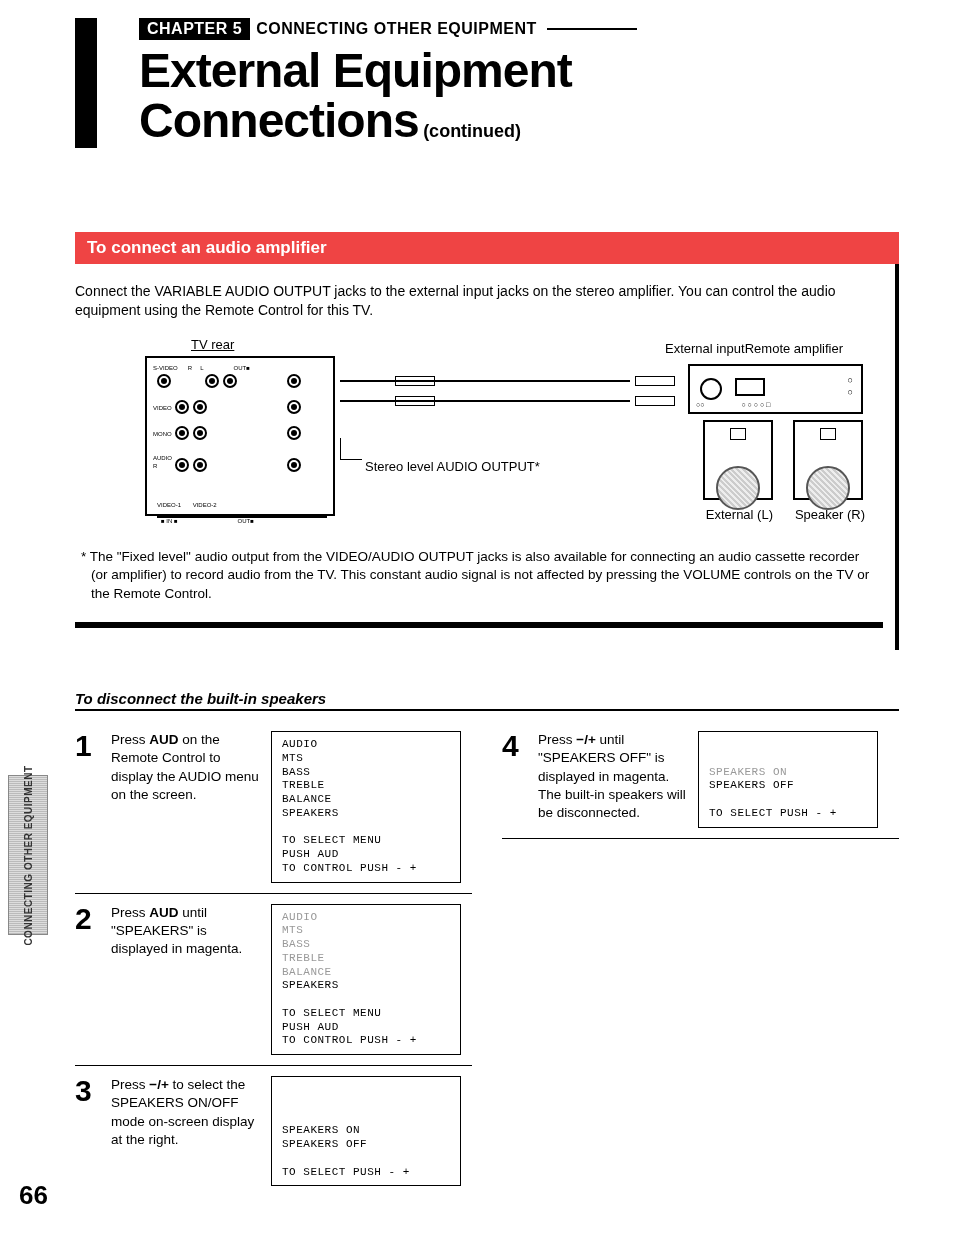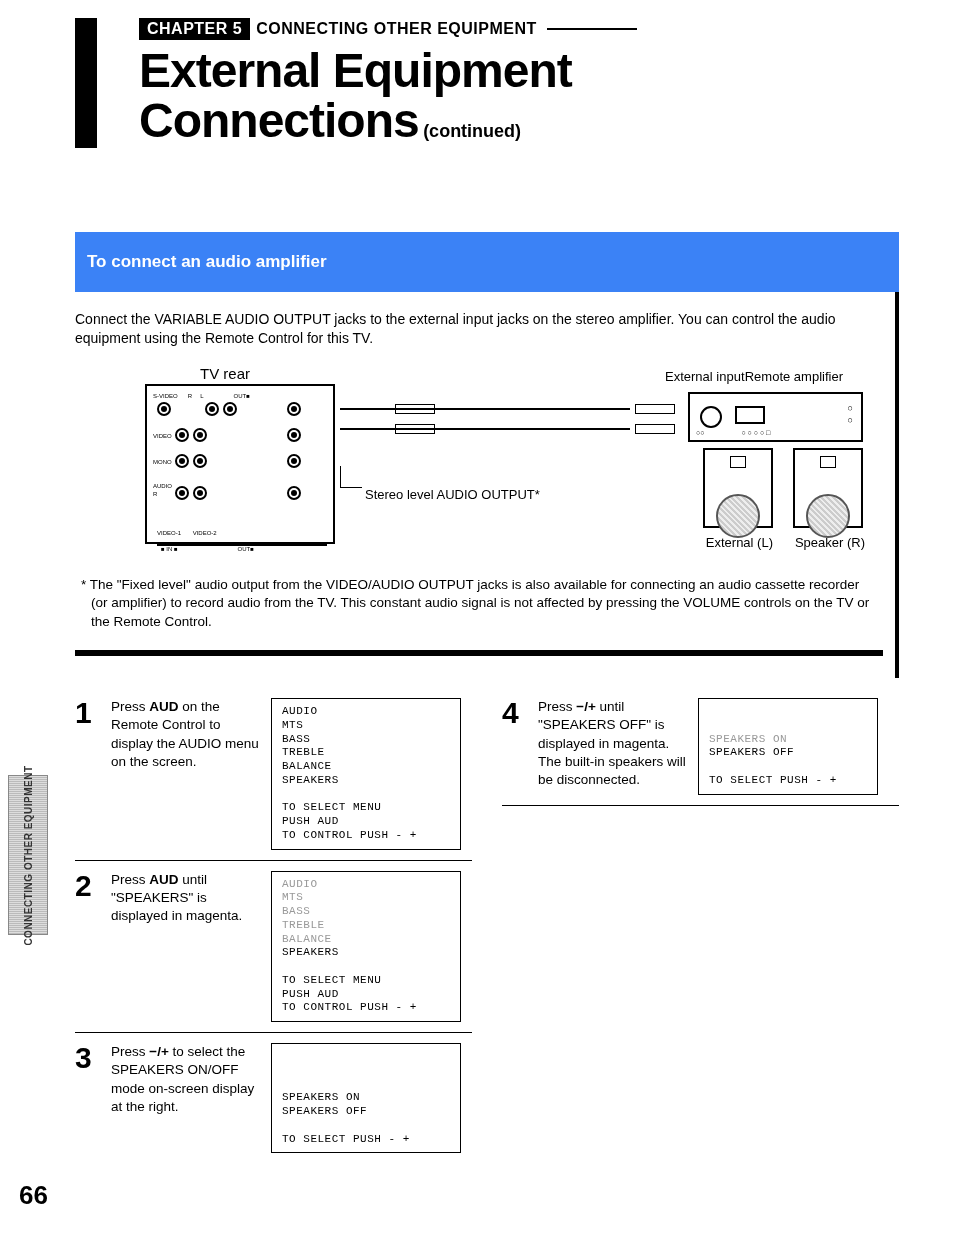--- a/index.html
+++ b/index.html
@@ -53,46 +53,46 @@
     font-weight: 900;
     line-height: 1.05;
     letter-spacing: -1px;
   }
   .continued {
     font-size: 18px;
     font-weight: bold;
     margin-left: 0;
   }
   .black-bar {
-    background: #3b82f6;
+    background: #ef4444;
     color: #fff;
     font-size: 17px;
     font-weight: bold;
-    padding: 20px 12px;
+    padding: 6px 12px;
     margin-top: 85px;
   }
   .section-body {
     border-right: 4px solid #000;
     padding: 18px 12px 22px 0;
     font-size: 14px;
     line-height: 1.35;
   }
   .diagram-wrap {
     margin: 18px 0 10px 70px;
     position: relative;
     height: 200px;
   }
   .tv-box {
     position: absolute;
     left: 0; top: 18px;
     width: 190px; height: 160px;
     border: 2px solid #000;
     background: #fff;
   }
-  .tv-label { position:absolute; top:-2px; left:55px; font-size:15px; }
+  .tv-label { position:absolute; top:-2px; left:46px; font-size:13px;text-decoration:underline; }
   .jack { width:14px; height:14px; border:2px solid #000; border-radius:50%; display:inline-block; }
   .jack-inner { width:6px; height:6px; background:#000; border-radius:50%; margin:2px; }
   .amp-box {
     position: absolute;
     right: 20px; top: 26px;
     width: 175px; height: 50px;
     border: 2px solid #000;
   }
   .amp-label { position:absolute; right:40px; top:2px; font-size:13px; }
   .ext-label { position:absolute; left:520px; top:4px; font-size:13px; }
@@ -278,20 +278,21 @@
       <div class="plug" style="left:490px;top:58px;"></div>
 
       <div style="position:absolute;left:220px;top:120px;font-size:13px;">Stereo level AUDIO OUTPUT*</div>
       <div style="position:absolute;left:195px;top:100px;width:22px;height:22px;border-left:1.5px solid #000;border-bottom:1.5px solid #000;"></div>
     </div>
 
     <div class="footnote">* The "Fixed level" audio output from the VIDEO/AUDIO OUTPUT jacks is also available for connecting an audio cassette recorder (or amplifier) to record audio from the TV. This constant audio signal is not affected by pressing the VOLUME controls on the TV or the Remote Control.</div>
     <div class="thick-rule"></div>
   </div>
 
+  <div class="subhead">To disconnect the built-in speakers</div>
 
   <div class="steps-grid">
     <div class="lcol">
       <div class="step">
         <div class="step-num">1</div>
         <div class="step-text" id="st0"><span>Press </span><b>AUD</b><span> on the Remote Control to display the AUDIO menu on the screen.</span></div>
         <div class="osd" id="osd0">
             <div>AUDIO</div>
             <div>  MTS</div>
             <div>  BASS</div>

